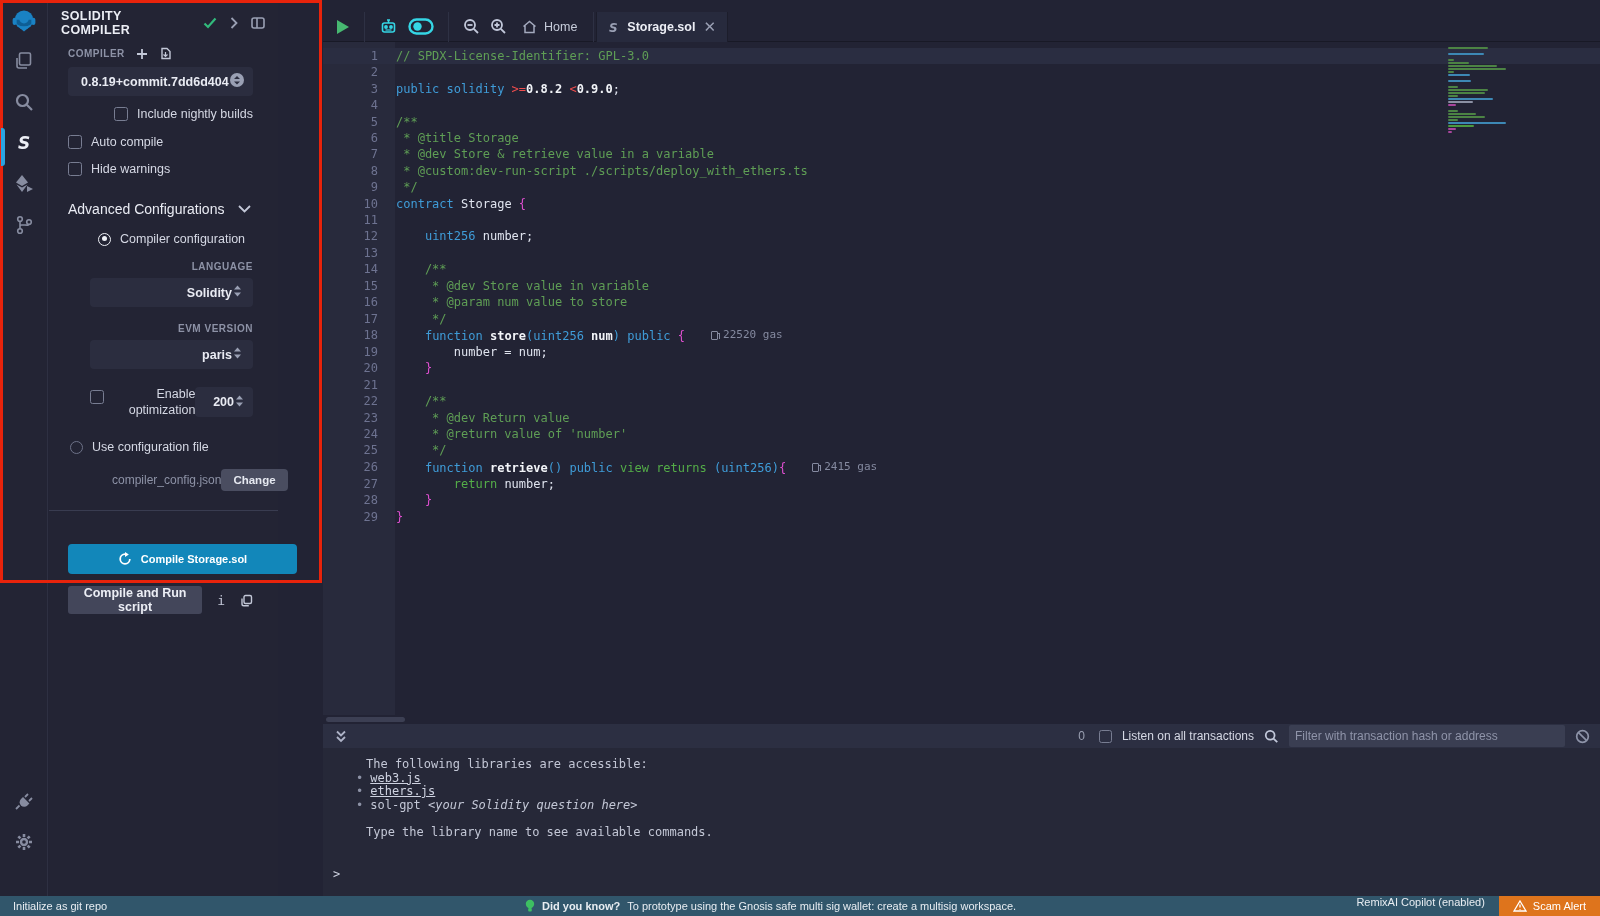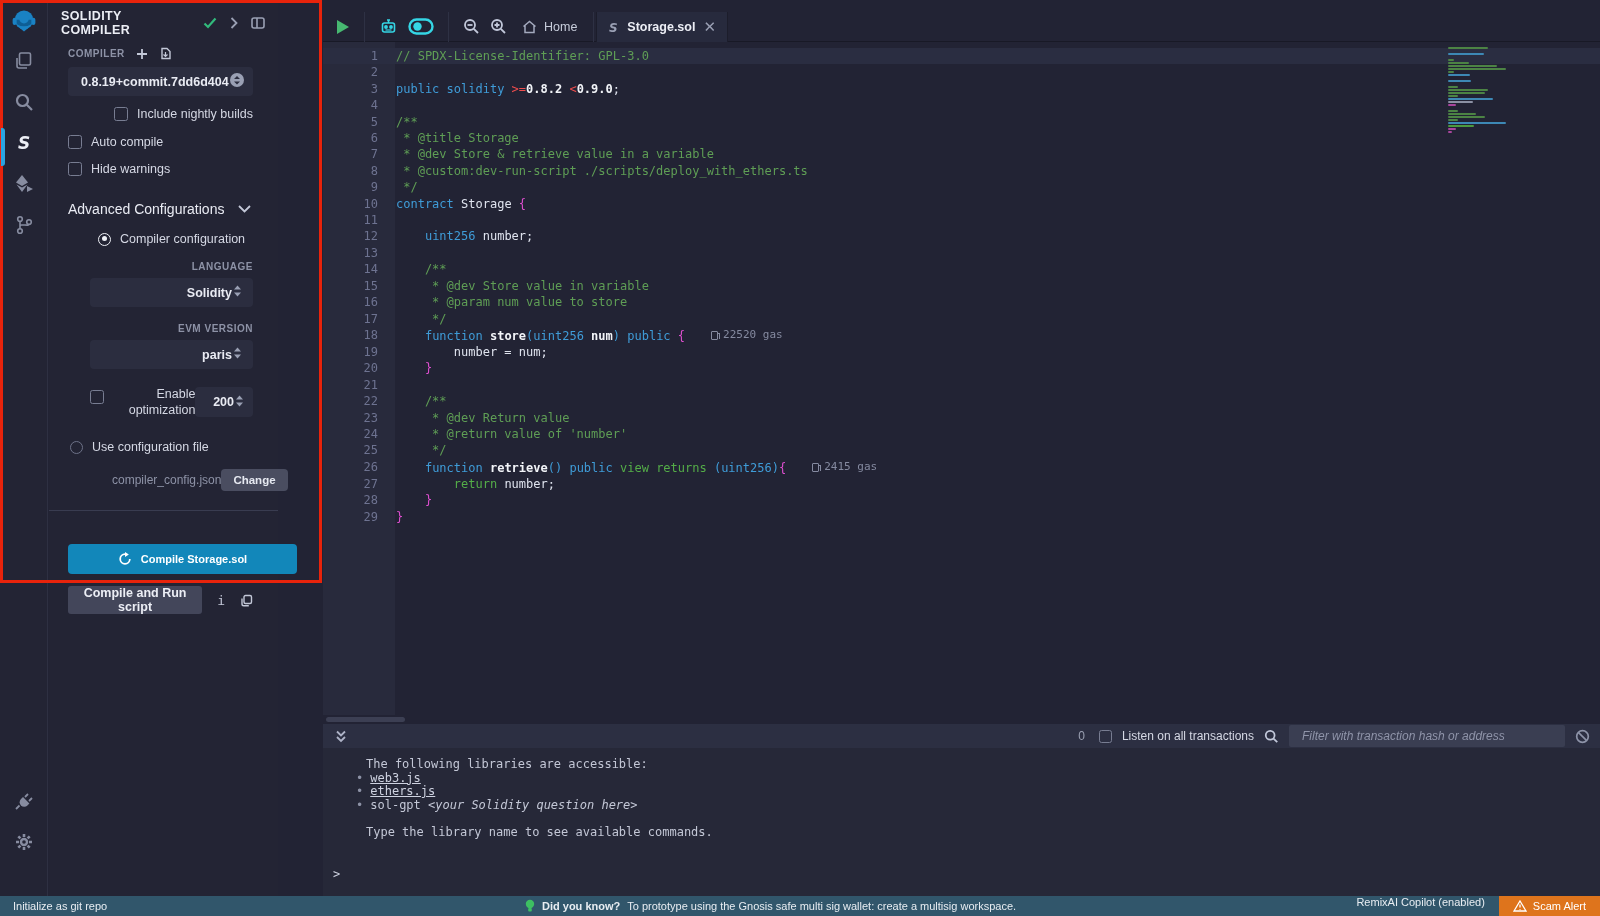--- a/index.html
+++ b/index.html
@@ -114,21 +114,21 @@
   #hscroll-thumb { position:absolute; left:3px; top:2px; width:79px; height:5px;
     background:#3c3f53; border-radius:3px; cursor:pointer; }
 
   #terminal-header { height:24px; background:#2c2f42; display:flex; align-items:center;
     padding:0 10px 0 12px; }
   #term-collapse { color:#aeb3c7; cursor:pointer; display:flex; }
   #term-right { margin-left:auto; display:flex; align-items:center; gap:10px; }
   #pending-count { color:#9aa0b2; font-size:12px; margin-right:4px; }
   #listen-label { font-size:12px; color:#d5d8e4; }
   #filter-input { width:276px; height:22px; background:#3a3e52; border:none; border-radius:2px;
-    color:#e6e9f1; font-family:inherit; font-size:12px; padding:0 13px; outline:none;font-style:italic; }
+    color:#e6e9f1; font-family:inherit; font-size:12px; padding:0 6px; outline:none; }
   #filter-input::placeholder { color:#8f94a9; }
 
   #terminal { height:160px; background:#262838; font-family:"DejaVu Sans Mono","Liberation Mono",monospace;
     font-size:12px; color:#c3c7d6; padding:10px 0 0 8px; line-height:13.6px; }
   .t-line { padding-left:25px; }
   .t-plain { padding-left:35px; }
   .t-bullet { color:#8d92a6; margin-right:7px; }
   .t-link { color:#ced2e0; text-decoration:underline; cursor:pointer; }
   .t-it { font-style:italic; }
   .t-sp { height:14px; }

